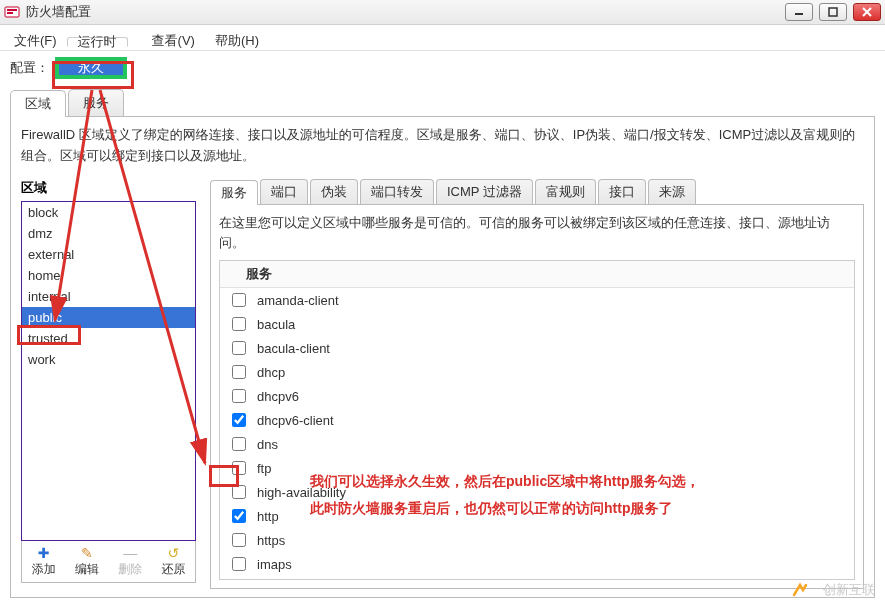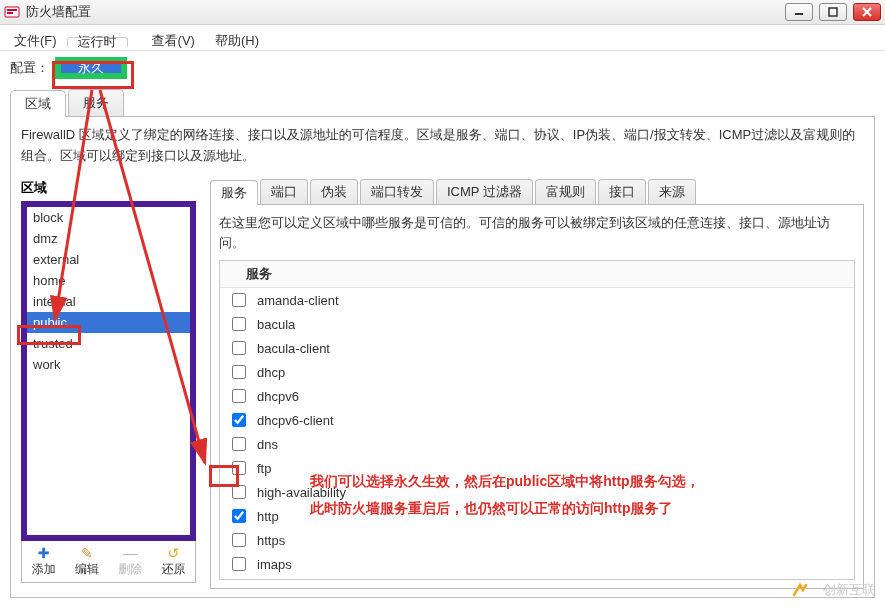--- a/index.html
+++ b/index.html
@@ -29,42 +29,42 @@
   .winbtn.close { background: linear-gradient(#f07878,#d9302c); color:#fff; border-color:#a02420;}
   .menubar {
     height: 26px; display:flex; align-items:stretch; padding:12px 4px;
     border-bottom:1px solid #e0e0e0;
   }
   .menuitem { padding: 4px 10px; color:#333; display:flex; align-items:center;}
   .menuitem.active { border:1px solid #ccc; border-bottom:1px solid #fff; background:#fff; border-radius:3px 3px 0 0;}
   .configrow { padding: 6px 10px; display:flex; align-items:center; gap:6px;}
   .configlabel { color:#333;text-align:center; }
   .combo {
-    width: 72px; height: 22px; border:6px solid #22c55e;
+    width: 72px; height: 22px; border:4px solid #22c55e;
     background:#3874d6; color:#fff; display:flex; align-items:center; justify-content:center;
     position:relative;
   }
   .red-box { position:absolute; border:3px solid #d9302c; pointer-events:none;}
   .tabs-outer { margin: 4px 10px 0 10px;}
   .tabstrip { display:flex; }
   .tab {
     padding: 4px 14px; border:1px solid #bbb; border-bottom:none;
     background:linear-gradient(#f7f7f7,#e8e8e8);
     border-radius:5px 5px 0 0; margin-right:2px; color:#333;
   }
   .tab.active { background:#fff; position:relative; top:1px;}
   .panel {
     border:1px solid #bbb; padding:8px 10px; background:#fff;
   }
   .desc { color:#333; line-height:1.6; }
   .columns { display:flex; gap:14px; margin-top:6px;}
   .left { width: 175px; display:flex; flex-direction:column;}
   .left h4 { margin:6px 0 4px 0; font-size:13px; font-weight:bold;}
   .zonelist {
-    border:6px solid #4c1d95; height: 340px; overflow:hidden; background:#fff;
+    border:1px solid #4c1d95; height: 340px; overflow:hidden; background:#fff;
   }
   .zoneitem { padding:3px 6px; color:#333;}
   .zoneitem.selected { background:#3874d6; color:#fff;}
   .zone-toolbar {
     border:1px solid #bbb; border-top:none; display:flex;
   }
   .zone-tool { flex:1; text-align:center; padding:4px 0; font-size:12px; color:#333;}
   .zone-tool.disabled { color:#b7b7b7;}
   .zone-tool .ic { display:block; font-size:14px; height:16px;}
   .right { flex:1; display:flex; flex-direction:column;}

